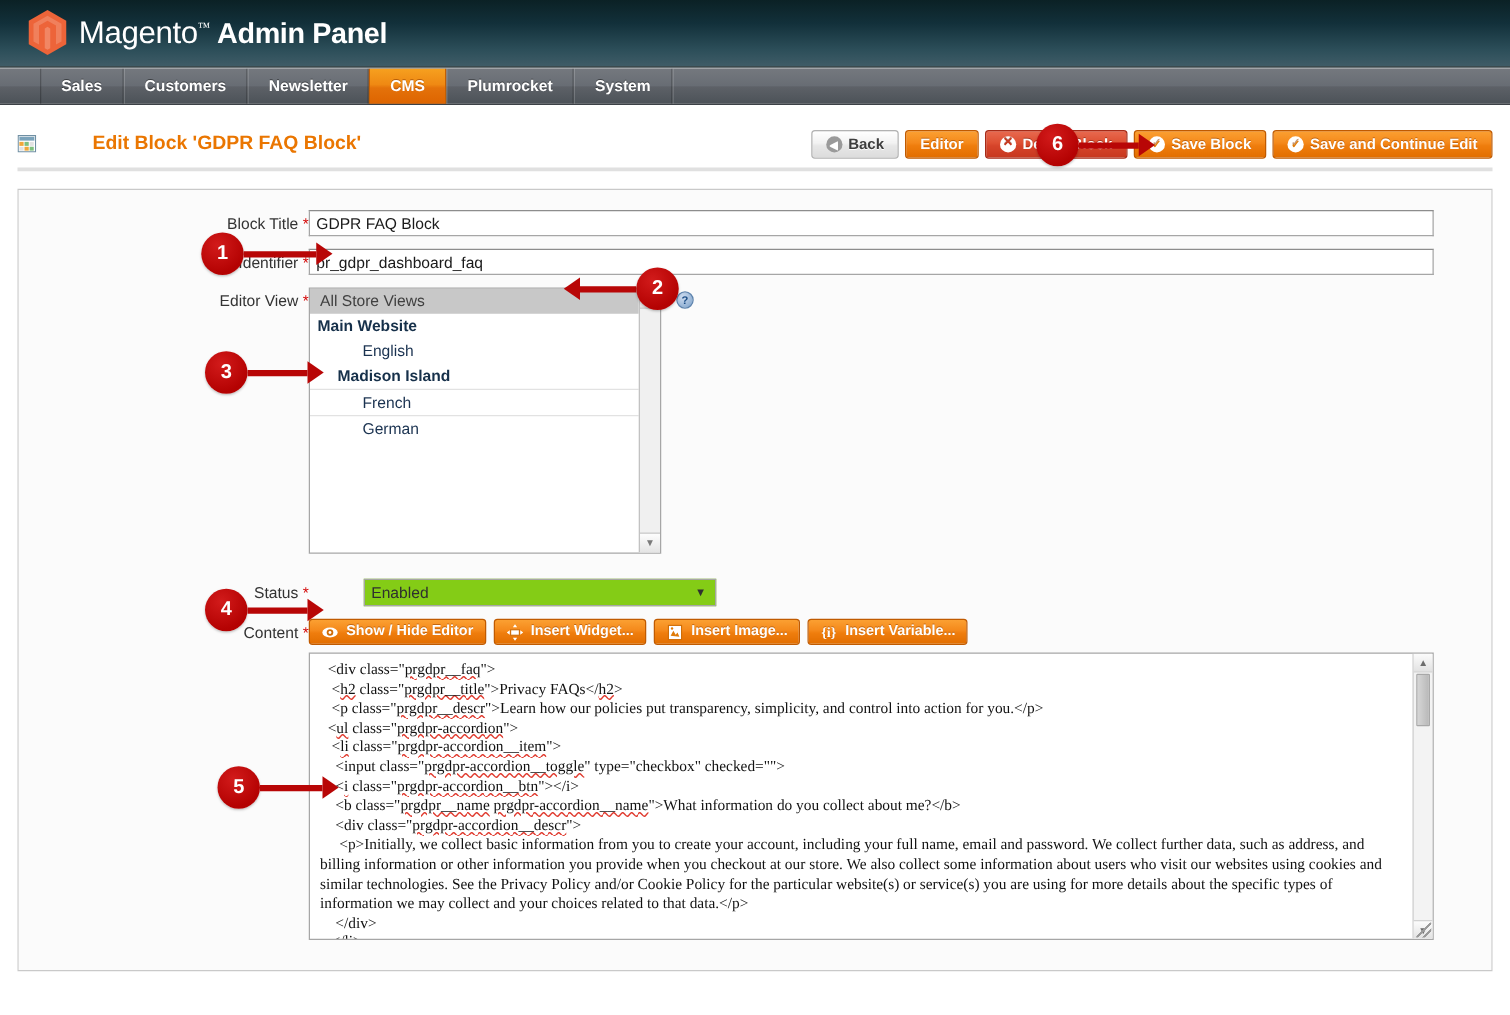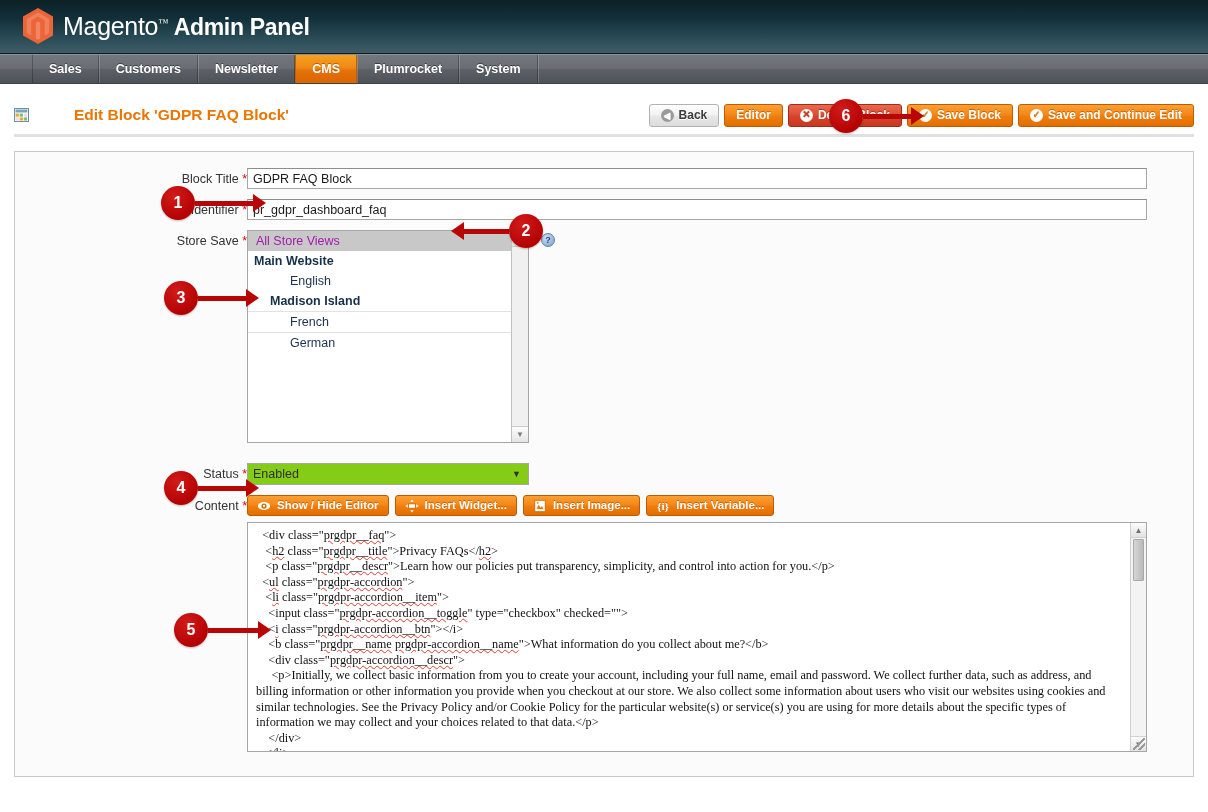--- a/index.html
+++ b/index.html
@@ -176,21 +176,21 @@
     width:282px;
     height:213px;
     border:1px solid #a6a6a6;
     background:#fff;
     position:relative;
     overflow:hidden;
     font-size:12.5px;
   }
   .ms-list{ width:263px; }
   .ms-opt{ padding:2px 8px; line-height:16px; white-space:nowrap;}
-  .ms-opt.sel{ background:#c8c8c8; color:#a21caf; }
+  .ms-opt.sel{ background:#c8c8c8; color:#404040; }
   .ms-opt.website{ font-weight:bold; color:#16304a; padding-left:6px;}
   .ms-opt.group{ font-weight:bold; color:#16304a; padding-left:22px;}
   .ms-opt.view{ padding-left:42px; color:#1a3250; border-top:1px solid #e2e2e2;}
   .ms-opt.view.first{ border-top:none; }
   .ms-scroll{
     position:absolute;right:0;top:0;bottom:0;width:17px;
     background:#f0f0f0;border-left:1px solid #c2c2c2;
     display:flex;flex-direction:column;justify-content:space-between;
   }
   .ms-arrow{
@@ -396,21 +396,21 @@
         <span>Identifier</span>
         <span class="req">*</span>
       </div>
       <div class="fctrl">
         <input class="tinput" value="pr_gdpr_dashboard_faq" style="">
       </div>
     </div>
 
     <div class="frow">
       <div class="flabel">
-        <span>Store Save</span>
+        <span>Editor View</span>
         <span class="req">*</span>
       </div>
       <div class="fctrl row-inline">
         <div class="mselect">
           <div class="ms-list">
             <div class="ms-opt sel">All Store Views</div>
             <div class="ms-opt website">Main Website</div>
             <div class="ms-opt view first">English</div>
             <div class="ms-opt group">Madison Island</div>
             <div class="ms-opt view">French</div>
@@ -418,21 +418,21 @@
           </div>
           <div class="ms-scroll">
             <div class="ms-arrow up">▲</div>
             <div class="ms-arrow dn">▼</div>
           </div>
         </div>
         <span class="help-ico">?</span>
       </div>
     </div>
 
-    <div class="frow" style="margin-top:20px;">
+    <div class="frow" style="margin-top:20px;gap:44px;">
       <div class="flabel">
         <span>Status</span>
         <span class="req">*</span>
       </div>
       <div class="fctrl">
         <div class="sel-status">
           <span>Enabled</span>
           <span class="caret">▼</span>
         </div>
       </div>

